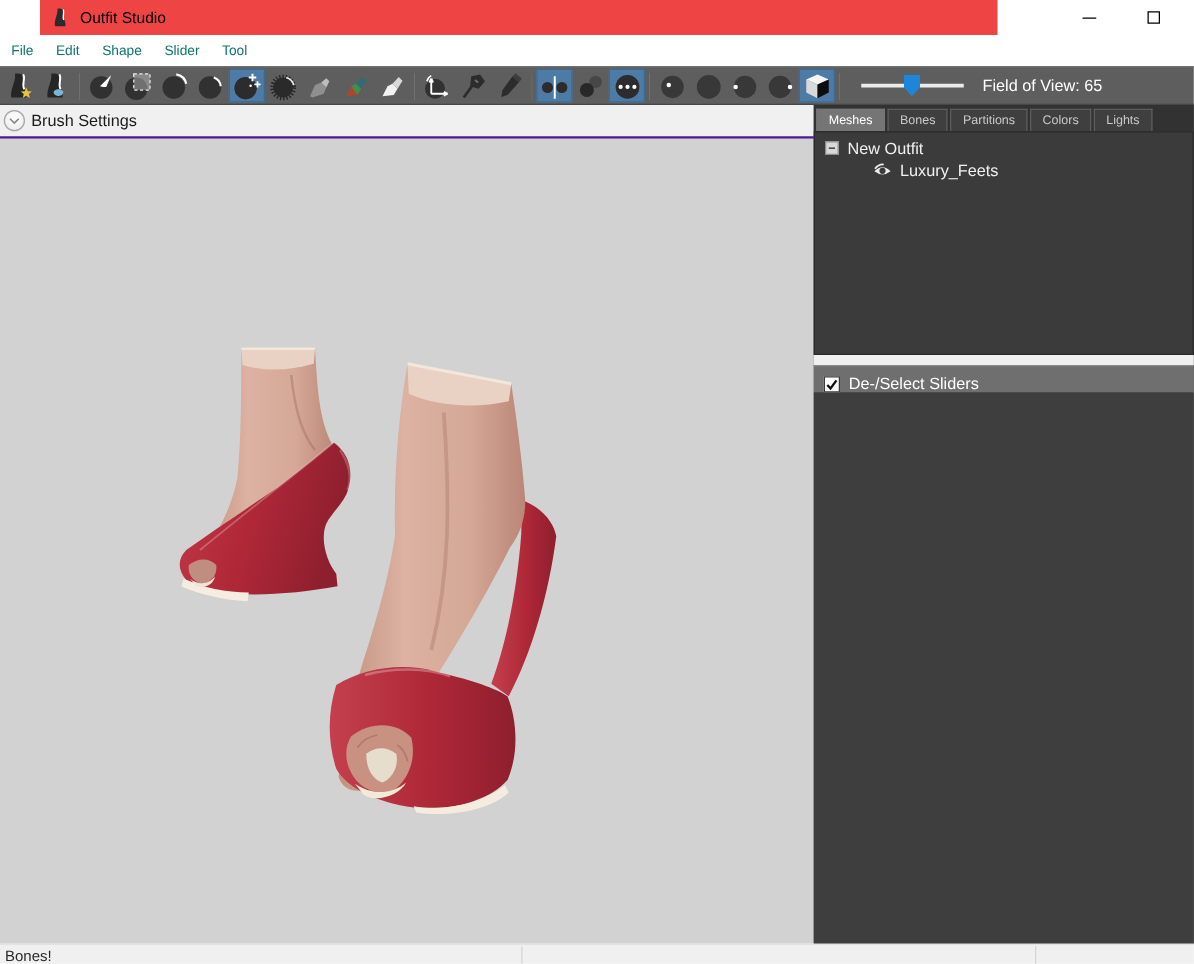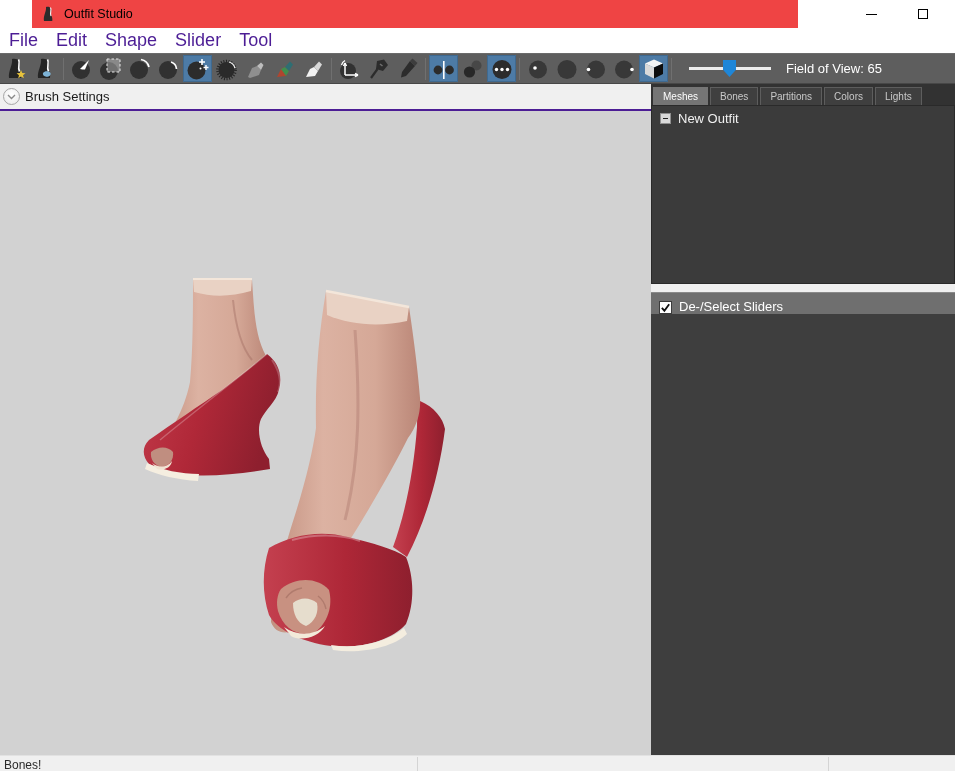--- a/index.html
+++ b/index.html
@@ -12,21 +12,21 @@
   #app-icon { left:9px; top:6px; width:16px; height:16px; }
   #window-title { left:32px; top:7px; font-size:12.5px; color:#000; }
   .winbtn { top:0; width:46px; height:28px; display:flex; align-items:center; justify-content:center; }
   #btn-min { left:816px; } #btn-max { left:868px; } #btn-close { left:909px; }
   #btn-min span { width:11px; height:0; border-top:1px solid #000; display:block; }
   #btn-max span { width:10px; height:10px; border:1px solid #000; display:block; }
   #btn-close svg { display:block; }
 
   
   #menubar { left:0; top:28px; width:955px; height:25px; background:#fff; display:flex; align-items:center; }
-  .menu-item { font-size:18px; color:#4c1d95; padding:4px 9px; }
+  .menu-item { font-size:11px; color:#0f766e; padding:4px 9px; }
   .menu-item:first-child { margin-left:0; }
 
   
   #toolbar { left:0; top:53px; width:955px; height:31px; background:#5e5e5e;
     border-top:1px solid #6b6b6b; border-bottom:1px solid #474747;
     display:flex; align-items:center; padding-left:2px; }
   .tbtn { width:29px; height:27px; display:flex; align-items:center; justify-content:center; border-radius:1px; flex:0 0 auto; }
   .tbtn.active { background:#4d7ba6; box-shadow:inset 0 0 0 1px #3f698f; }
   .tsep { width:1px; height:22px; background:#474747; border-right:1px solid #707070; margin:0 3px; flex:0 0 auto; }
   #fov-slider { margin-left:14px; width:82px; height:27px; position:relative; flex:0 0 auto; }
@@ -347,20 +347,28 @@
     <div class="tab">Lights</div>
   </div>
 
   <div id="tree">
     <div class="tree-row">
       <div id="expander">
           <span></span>
         </div>
       <div class="tree-root-label">New Outfit</div>
     </div>
+    <div class="tree-row tree-child">
+      <svg class="eye" viewBox="0 0 16 12">
+        <path d="M1.5,7 Q8,0.5 14.5,7 Q8,12 1.5,7 Z" fill="#ececec"></path>
+        <circle cx="8" cy="6.6" r="2.5" fill="#3b3b3b"></circle>
+        <path d="M2,5 Q5,1.2 9,1.6" stroke="#ececec" stroke-width="1.4" fill="none"></path>
+      </svg>
+      <span class="tree-item-label">Luxury_Feets</span>
+    </div>
   </div>
 
   <div id="splitter"></div>
 
   <div id="sliders-header">
     <div id="sliders-checkbox">
       <svg width="11" height="11" viewBox="0 0 12 12">
         <path d="M2,6.5 L4.8,9.5 L10,2.5" stroke="#111" stroke-width="2" fill="none"></path>
       </svg>
     </div>

